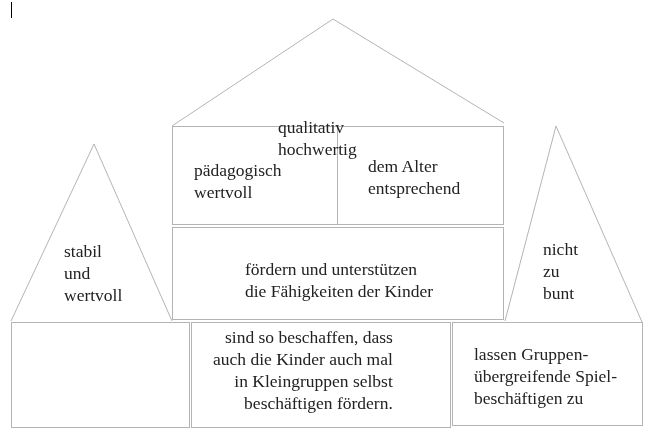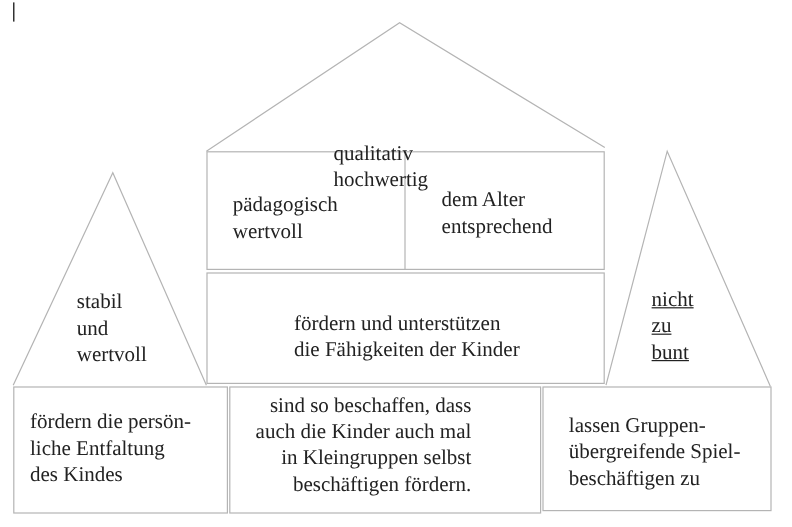--- a/index.html
+++ b/index.html
@@ -64,31 +64,26 @@
     <span>fördern und unterstützen</span>
     <span>die Fähigkeiten der Kinder</span>
   </div>
 
   <div class="txt" style="left:64px; top:240px;">
     <span>stabil</span>
     <span>und</span>
     <span>wertvoll</span>
   </div>
 
-  <div class="txt" style="left:543px; top:238px;text-decoration:underline;">
+  <div class="txt" style="left:543px; top:238px;">
     <span>nicht</span>
     <span>zu</span>
     <span>bunt</span>
   </div>
 
-  <div class="txt" style="left:25px; top:340px;">
-    <span>fördern die persön-</span>
-    <span>liche Entfaltung</span>
-    <span>des Kindes</span>
-  </div>
 
   <div class="txt" style="left:213px; top:326px;text-align:right;">
     <span>sind so beschaffen, dass</span>
     <span>auch die Kinder auch mal</span>
     <span>in Kleingruppen selbst</span>
     <span>beschäftigen fördern.</span>
   </div>
 
   <div class="txt" style="left:474px; top:343px;">
     <span>lassen Gruppen-</span>

